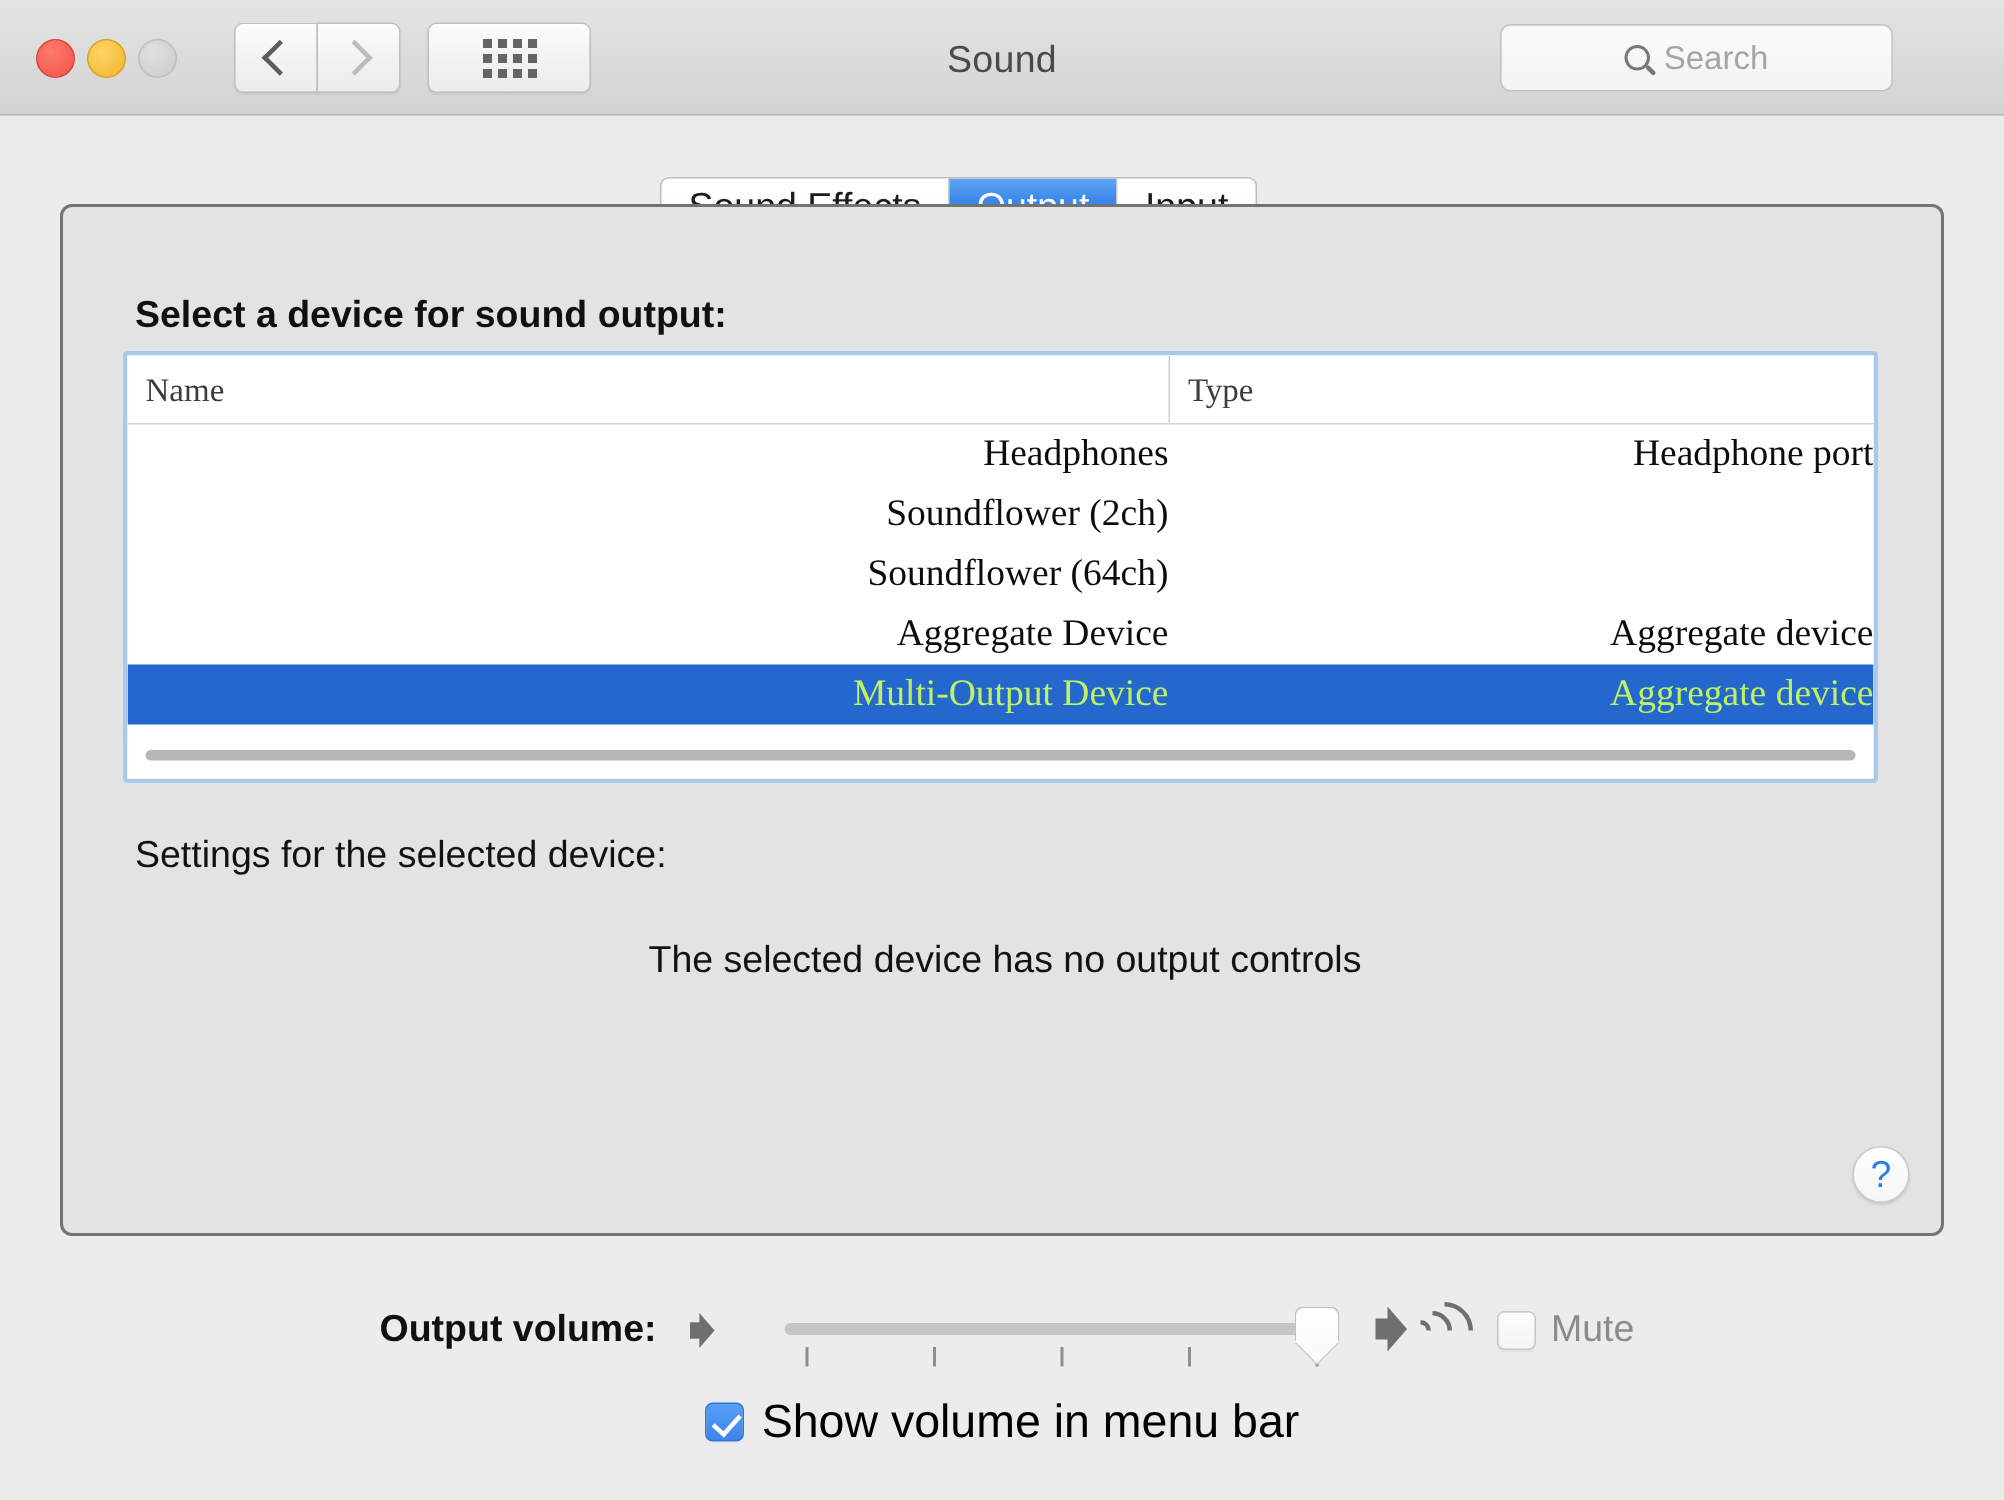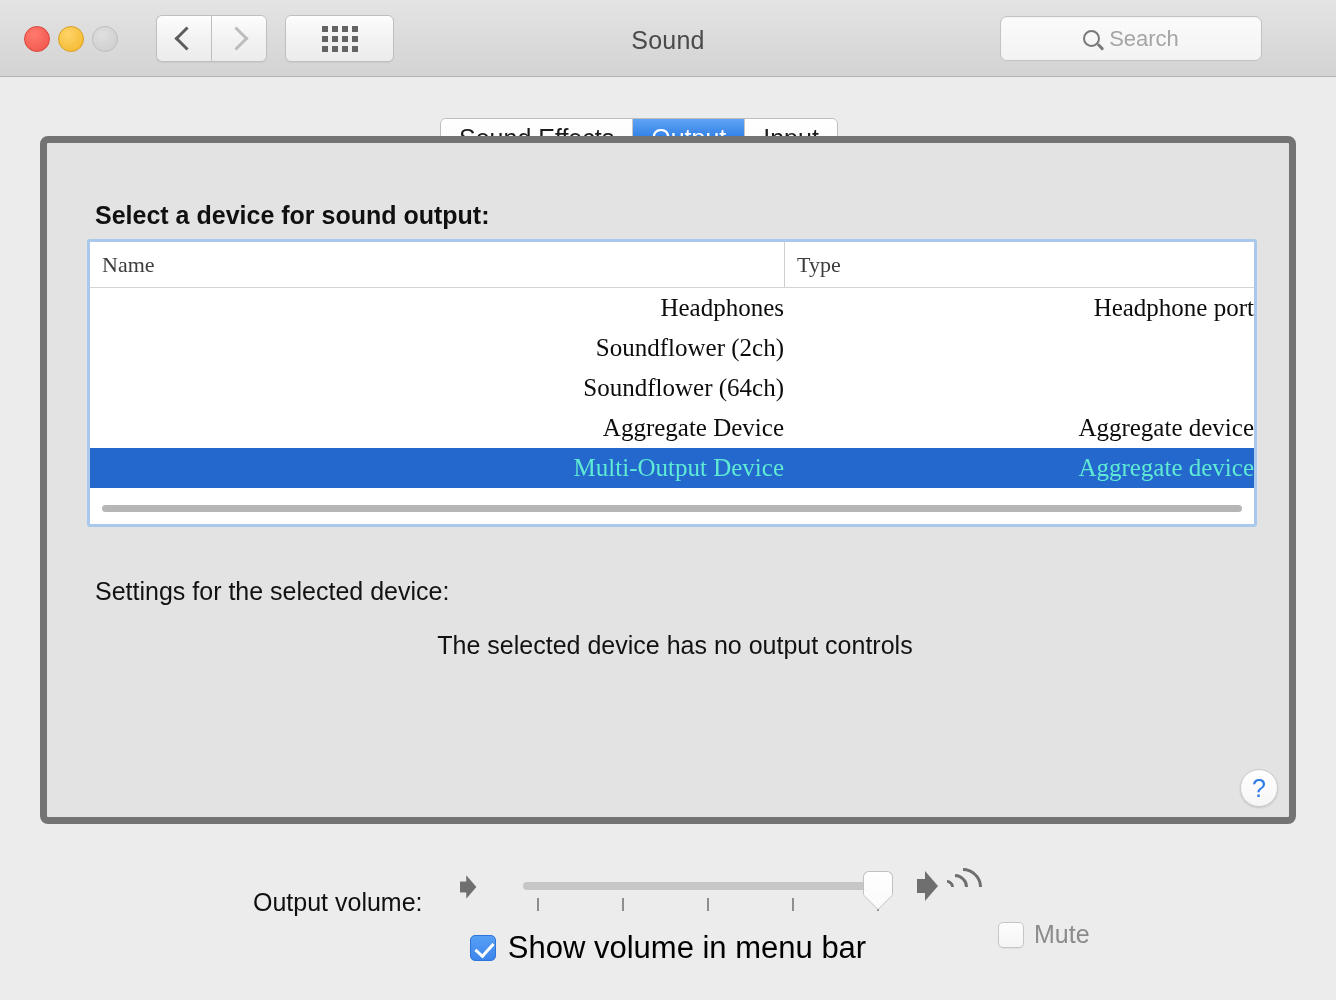--- a/index.html
+++ b/index.html
@@ -75,21 +75,21 @@
   }
   .tab:last-child { border-right: none; }
   .tab.selected {
     background: linear-gradient(to bottom, #5fa3f3 0%, #2f7fe8 52%, #1b6cd9 100%);
     color: #ffffff;
   }
 
   
   #panel {
     position: absolute; left: 40px; top: 136px; width: 1256px; height: 688px;
-    background: #e3e3e3; border: 7px solid #737373; border-radius: 8px;
+    background: #e3e3e3; border: 2px solid #737373; border-radius: 8px;
   }
 
   #section-label {
     position: absolute; left: 48px; top: 58px;
     font-size: 25px; font-weight: bold; color: #101010;
   }
 
   
   #devicelist {
     position: absolute; left: 40px; top: 96px; width: 1170px; height: 288px;
@@ -100,45 +100,45 @@
   #list-header { display: flex; height: 46px; border-bottom: 1px solid #d4d4d4; background: #fff; }
   .hcell { font-size: 22px; color: #3c3c3c; display: flex; align-items: center; padding-left: 12px; }
   .hcell.name { width: 694px; }
   .hcell.type { flex: 1; border-left: 1px solid #cfcfcf; }
 
   .row { display: flex; height: 40px; align-items: center; }
   .row.selected { background: #2568cd; }
   .cell { font-size: 25px; color: #0c0c0c; padding-left: 12px; white-space: nowrap; text-align: right; }
   .cell.name { width: 694px; }
   .cell.type { flex: 1; }
-  .row.selected .cell { color: #5eead4; padding-left: 44px; }
+  .row.selected .cell { color: #bef264; padding-left: 44px; }
 
   #hscroll-area { position: absolute; left: 0; bottom: 0; width: 100%; height: 26px; background: #fff; }
   #hscroll-thumb {
     position: absolute; left: 12px; top: 7px; width: 1140px; height: 7px;
     background: #b6b6b6; border-radius: 4px;
   }
 
-  #settings-label { position: absolute; left: 48px; top: 434px; font-size: 25px; color: #121212; }
+  #settings-label { position: absolute; left: 48px; top: 418px; font-size: 25px; color: #121212; }
   #no-controls {
     position: absolute; left: 0; top: 488px; width: 1256px; text-align: center;
     font-size: 25px; color: #121212;
   }
 
   #help-button {
     position: absolute; left: 1193px; top: 626px; width: 38px; height: 38px;
     border-radius: 50%; background: linear-gradient(to bottom, #ffffff, #f6f6f6);
     border: 1px solid #c9c9c9; box-shadow: 0 1px 2px rgba(0,0,0,0.14);
     display: flex; align-items: center; justify-content: center;
     font-size: 25px; color: #2f7ce8; font-weight: 500;
   }
 
   
   #volume-row { position: absolute; left: 0; top: 866px; width: 1336px; height: 44px; }
-  #volume-label { position: absolute; left: 253px; top: 22px; font-size: 25px; color: #101010; }
+  #volume-label { position: absolute; left: 253px; top: 6px; font-size: 25px; color: #101010; font-weight: bold; }
 
   .spk { position: absolute; }
   .spk .body {
     width: 9px; height: 14px; background: #6f6f6f; position: absolute; left: 0; top: 8px;
   }
   .spk .cone {
     position: absolute; left: 8px; top: 0; width: 0; height: 0;
     border-style: solid; border-width: 15px 0 15px 13px;
     border-color: transparent transparent transparent #6f6f6f;
   }
@@ -167,21 +167,21 @@
     background: linear-gradient(to bottom, #ffffff, #fbfbfb);
     border: 1px solid #c0c0c0; border-bottom: none; border-radius: 6px 6px 0 0;
   }
   #slider-thumb .point {
     position: absolute; left: 0; top: 23px; width: 0; height: 0;
     border-style: solid; border-width: 15px 15px 0 15px;
     border-color: #fbfbfb transparent transparent transparent;
     filter: drop-shadow(0 1px 0 #c0c0c0);
   }
 
-  #mute-row { position: absolute; left: 998px; top: 6px; display: flex; align-items: center; gap: 10px; margin-top: 48px; }
+  #mute-row { position: absolute; left: 998px; top: 6px; display: flex; align-items: center; gap: 10px; }
   .cbox {
     width: 26px; height: 26px; border-radius: 5px;
     background: linear-gradient(to bottom, #fdfdfd, #f4f4f4);
     border: 1px solid #c6c6c6; box-shadow: 0 1px 1px rgba(0,0,0,0.05);
   }
   #mute-label { font-size: 25px; color: #8b8b8b; }
 
   #showvol-row {
     position: absolute; left: 0; top: 930px; width: 1336px;
     display: flex; align-items: center; justify-content: center; gap: 12px;

